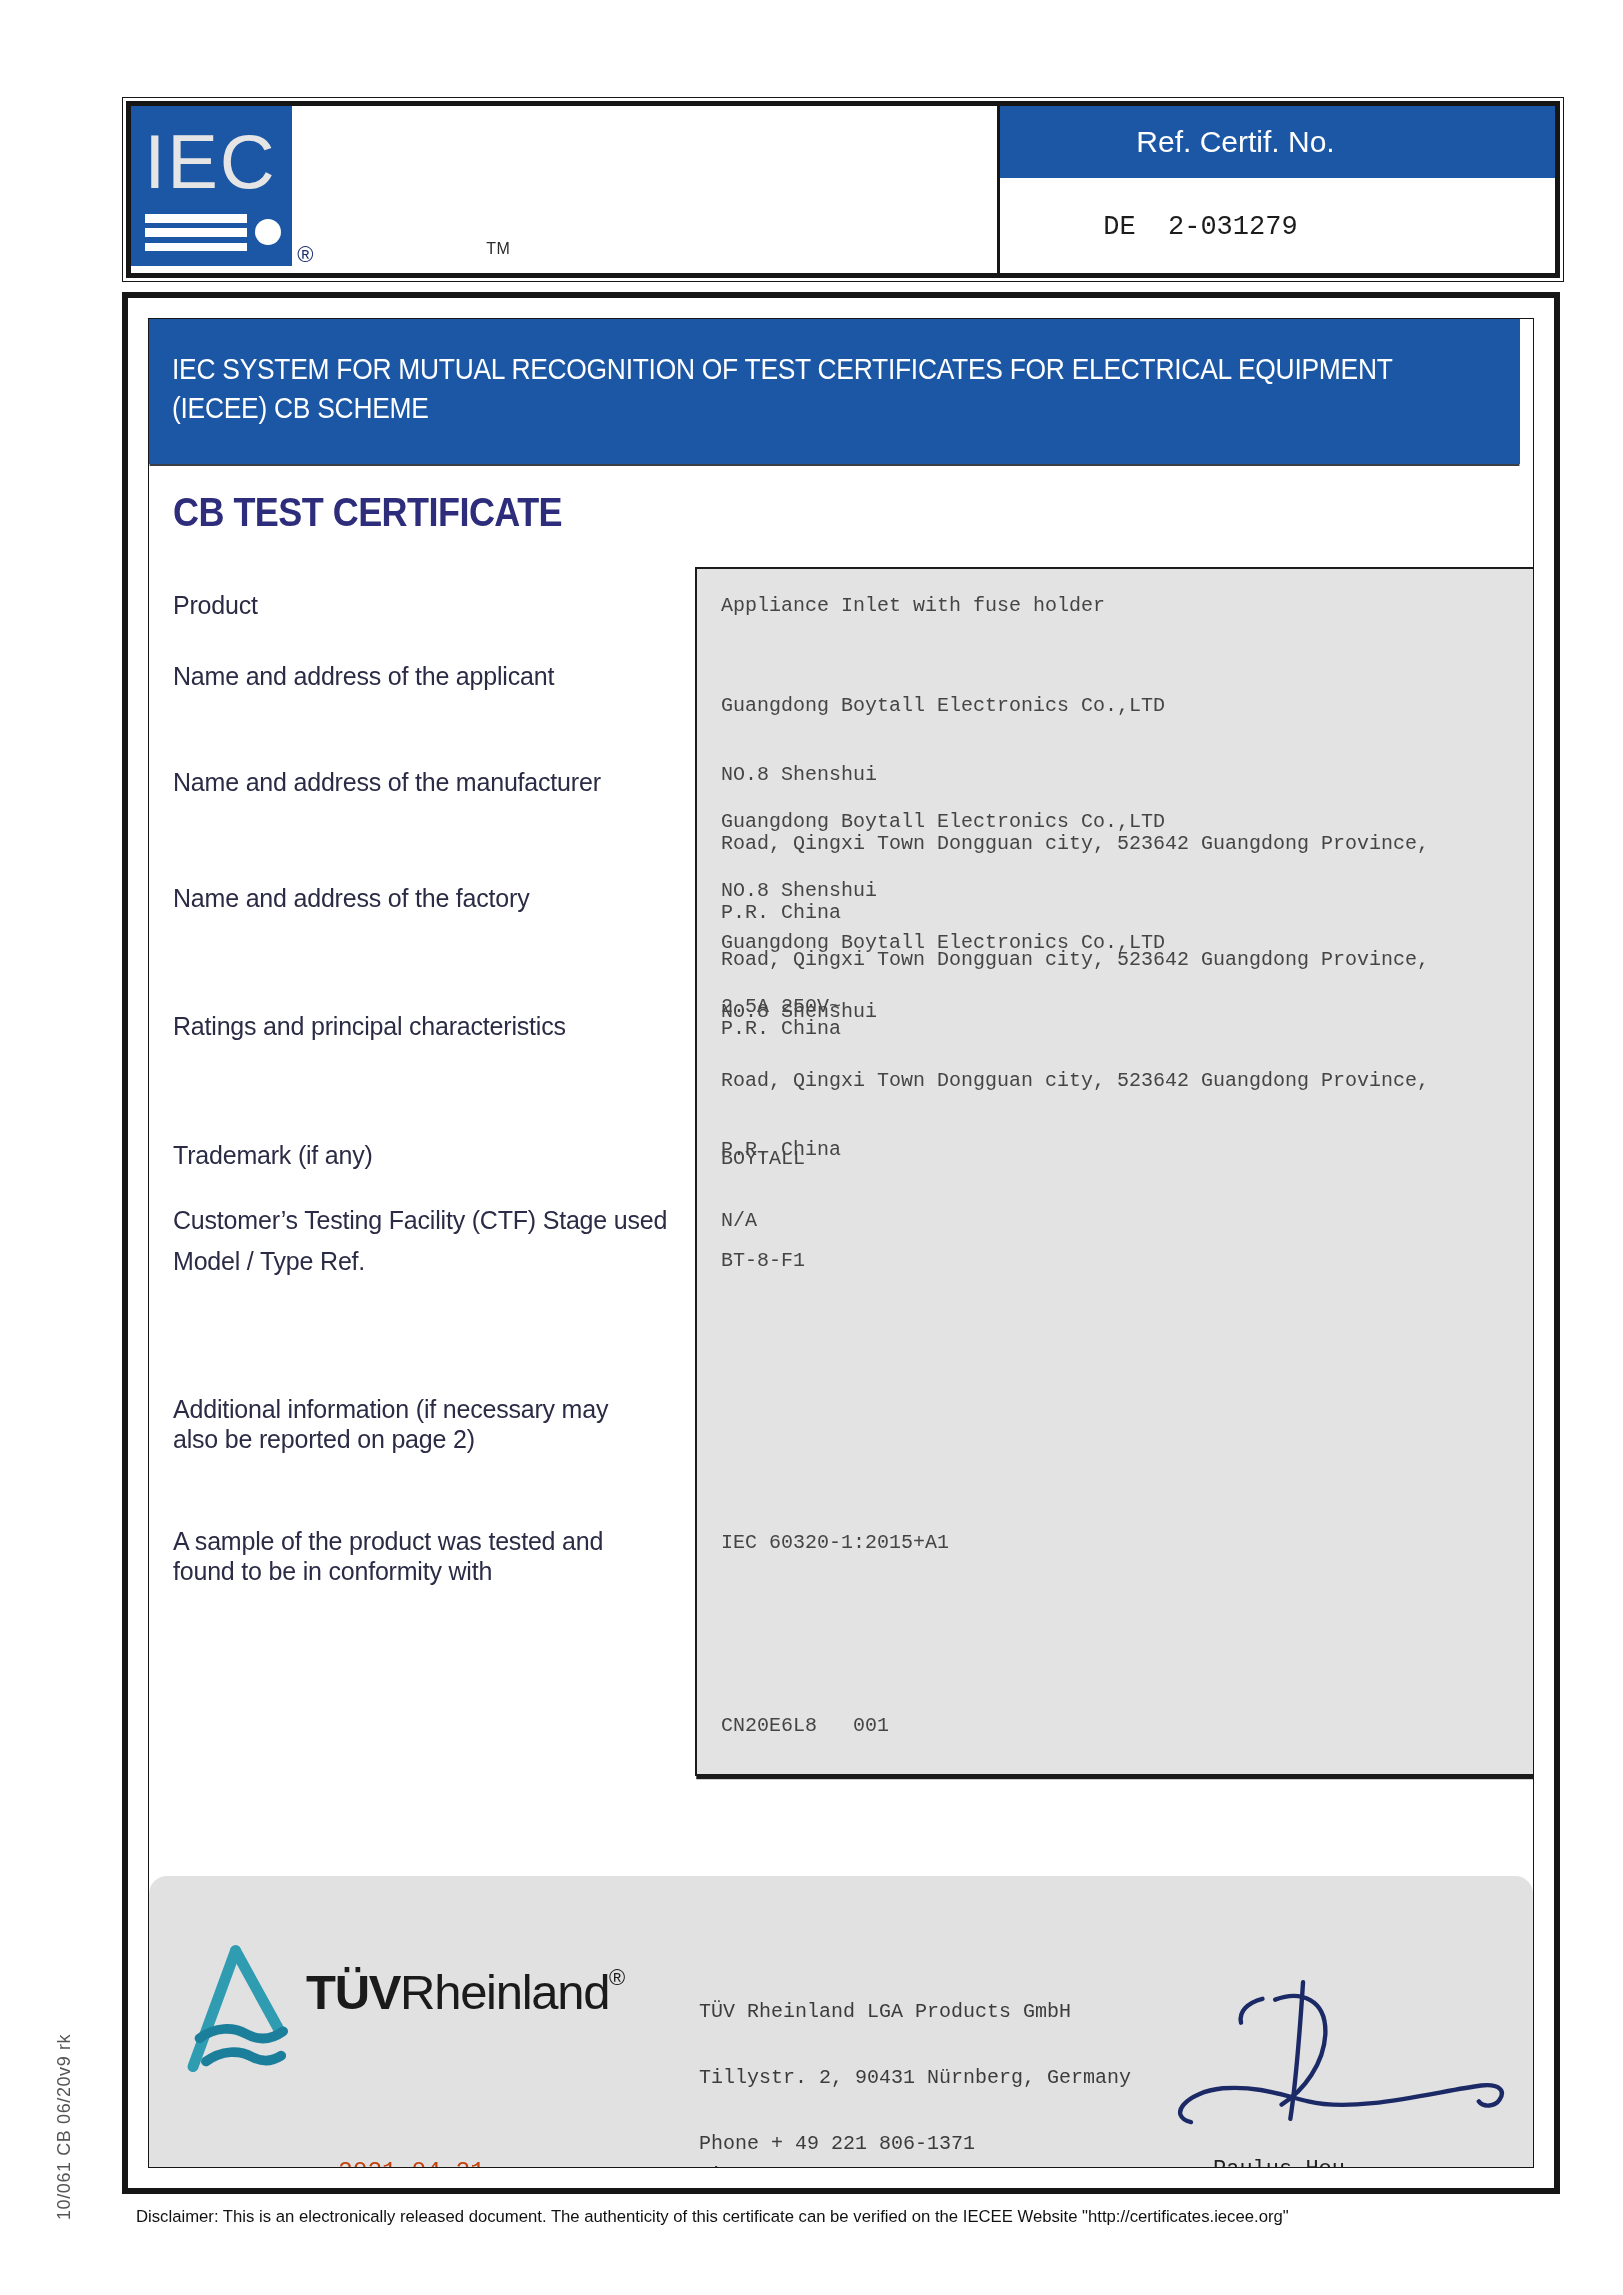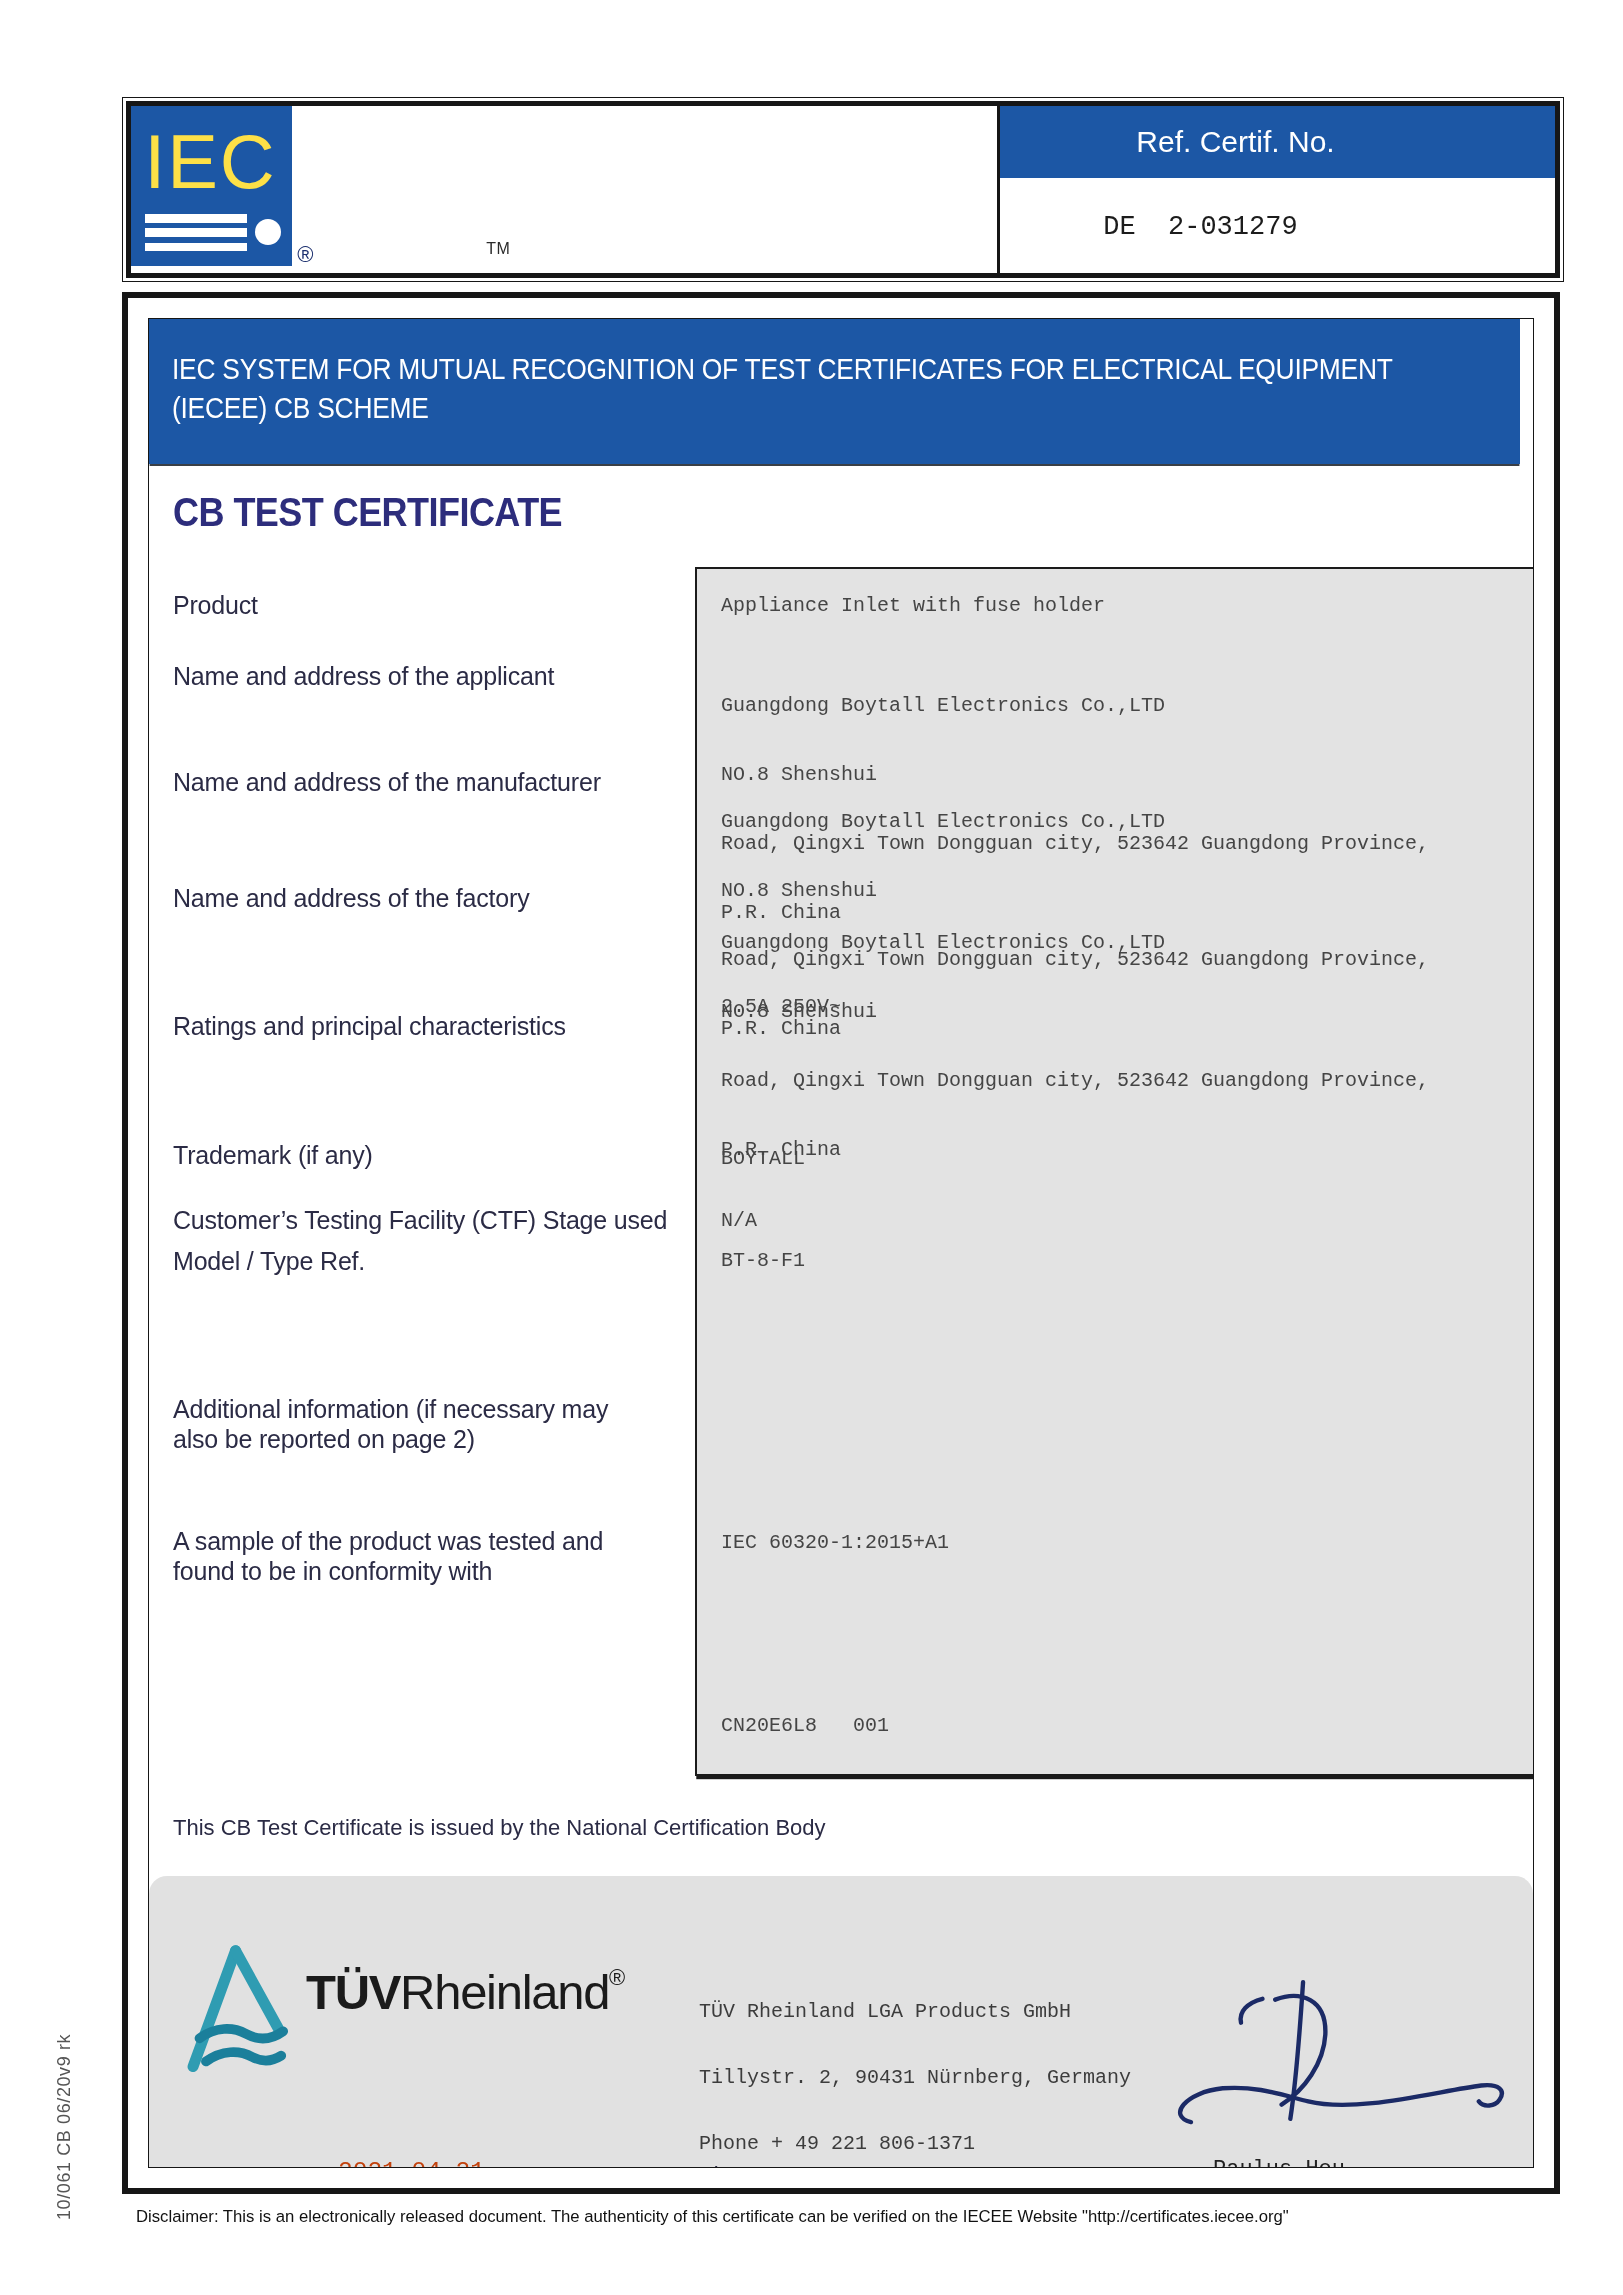--- a/index.html
+++ b/index.html
@@ -5,21 +5,21 @@
   * { margin:0; padding:0; box-sizing:border-box; }
   body { background:#ffffff; font-family:"Liberation Sans", sans-serif; }
   .page { position:relative; width:1623px; height:2295px; background:#ffffff; overflow:hidden; }
 
   
   .top-box { position:absolute; left:122px; top:97px; width:1442px; height:185px;
              border:1.9px solid #161616; padding:3.2px; background:#fff; }
   .top-box-inner { position:relative; width:100%; height:100%; border:5.1px solid #161616; background:#fff; }
 
   .iec-logo { position:absolute; left:0; top:0; width:161px; height:160px; background:#1c57a5; overflow:hidden; }
-  .iec-text { position:absolute; left:13px; top:18px; color:#fde047; font-size:76px; font-weight:500;
+  .iec-text { position:absolute; left:13px; top:18px; color:#e5e5e5; font-size:76px; font-weight:500;
               letter-spacing:1.9px; line-height:1; }
   .iec-bars { position:absolute; left:14px; top:108px; width:102px; }
   .iec-bars span { display:block; height:8.4px; background:#fff; margin-bottom:5.8px; }
   .iec-dot { position:absolute; left:124px; top:113px; width:26px; height:26px; border-radius:50%; background:#fff; }
 
   .reg-mark { position:absolute; left:166px; top:136px; font-size:22px; color:#1b2f6e; }
 
   .iecee-logo { position:absolute; left:192px; top:0; width:166px; height:160px;
                 background:linear-gradient(135deg,#1c57a5 0%, #2a66b4 45%, #1c57a5 80%); overflow:hidden; }
   .iecee-swoosh { position:absolute; left:-19.3px; top:9px; width:193px; height:71px; border-radius:50%;
@@ -165,21 +165,20 @@
         <div>Road, Qingxi Town Dongguan city, 523642 Guangdong Province,</div>
         <div>P.R. China</div>
       </div>
       <div class="val" style="top:676px">2.5A 250V~</div>
       <div class="val" style="top:828px">BOYTALL</div>
       <div class="val" style="top:890px">N/A</div>
       <div class="val" style="top:930px">BT-8-F1</div>
       <div class="val" style="top:1212px">IEC 60320-1:2015+A1</div>
       <div class="val" style="top:1395px">CN20E6L8   001</div>
 
-      <div class="issued-line">This CB Test Certificate is issued by the National Certification Body</div>
 
       <div class="ncb-footer">
         <svg class="tuv-logo" width="113" height="132" viewBox="0 0 175 205">
           <path d="M86 12 L20 192" stroke="#2f9cb2" stroke-width="17" fill="none" stroke-linecap="round"></path>
           <path d="M86 12 L152 132" stroke="#2f9cb2" stroke-width="17" fill="none" stroke-linecap="round"></path>
           <path d="M30 148 C 55 130, 82 130, 102 141 C 122 152, 142 150, 160 137" stroke="#1b7f9b" stroke-width="15" fill="none" stroke-linecap="round"></path>
           <path d="M40 184 C 65 166, 92 166, 112 177 C 127 185, 143 184, 157 175" stroke="#1b7f9b" stroke-width="15" fill="none" stroke-linecap="round"></path>
         </svg>
         <div class="tuv-wordmark"><span class="b">TÜV</span><span class="r">Rheinland</span><sup>®</sup></div>
 

